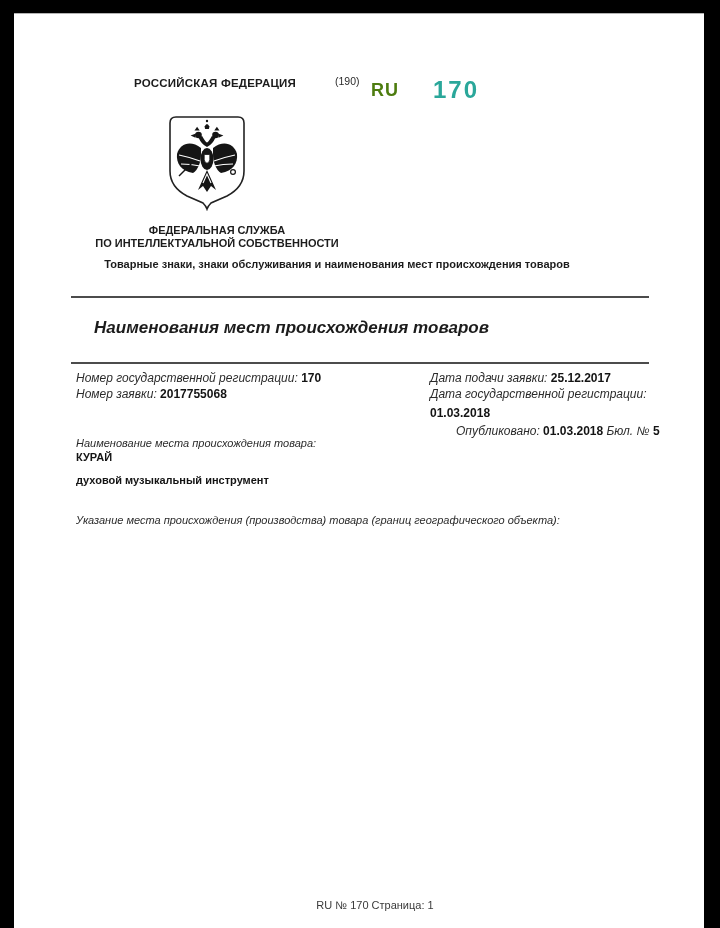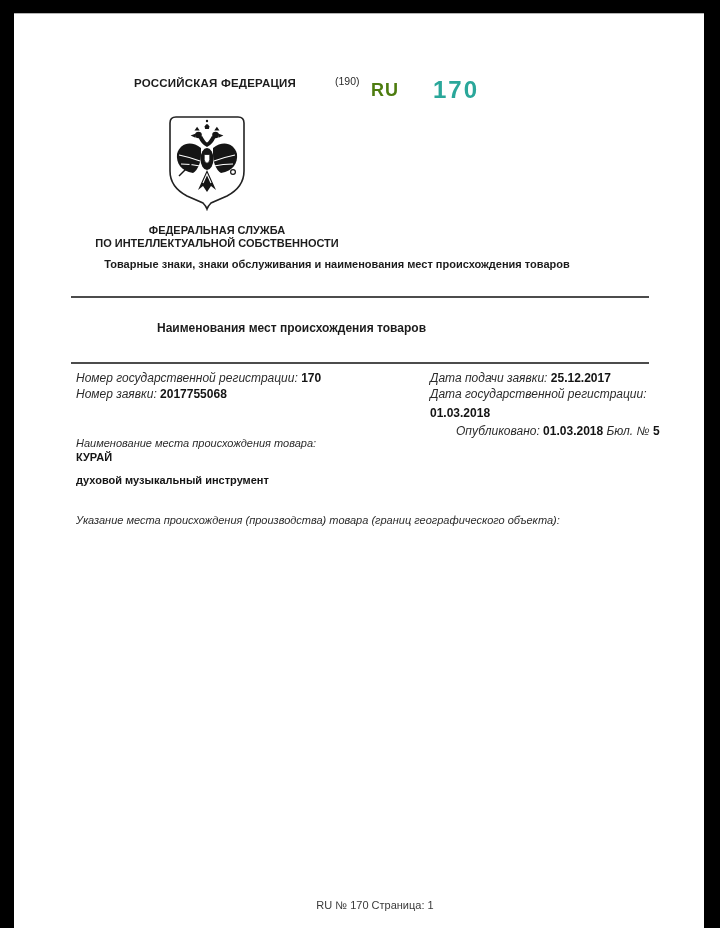--- a/index.html
+++ b/index.html
@@ -11,21 +11,21 @@
   .country{left:120px;top:62px;font-size:11.5px;font-weight:bold;color:#1c1c1c;letter-spacing:.2px;line-height:14px;}
   .inid{left:321px;top:60px;font-size:10.5px;color:#2b2b2b;line-height:14px;}
   .cc{left:357px;top:62px;font-size:18px;font-weight:bold;color:#4d7c0f;line-height:28px;letter-spacing:1px;}
   .regnum-big{left:419px;top:62px;font-size:24px;font-weight:bold;line-height:28px;letter-spacing:2px;}
   .emblem{left:153px;top:100px;width:80px;height:97px;}
   .agency{left:40px;top:210px;width:326px;text-align:center;font-size:11px;font-weight:bold;
           color:#1c1c1c;line-height:13px;}
   .register-line{left:0;top:243px;width:578px;text-align:center;font-size:11px;font-weight:bold;color:#1c1c1c;line-height:14px;margin-left:34px;}
   .hline{left:57px;width:578px;height:2px;background:#4c4c4c;}
   .hline1{top:282px;} .hline2{top:348px;}
-  .section-title{left:0;top:307px;width:555px;text-align:center;font-size:12px;font-weight:bold;color:#1c1c1c;line-height:14px;}
+  .section-title{left:0;top:307px;width:555px;text-align:center;font-size:17px;font-weight:bold;color:#1c1c1c;line-height:14px;font-style:italic;}
   .fieldrow{font-size:12px;line-height:14px;color:#1c1c1c;white-space:nowrap;}
   .lcol{left:62px;} .rcol{left:416px;}
   .r1{top:357px;} .r2{top:373px;} .r3{top:392px;} .r4{top:410px;margin-left:26px;}
   .lbl{font-style:italic;color:#2b2b2b;}
   .val{font-weight:bold;color:#141414;}
   .para{left:62px;width:580px;font-size:11px;line-height:13.5px;}
   .p1{top:423px;} .p2{top:460px;} .p3{top:500px;}
   .para .lbl{display:block;}
   .para .val{display:block;}
   .footer{left:0;top:884px;width:690px;text-align:center;font-size:11px;color:#3a3a3a;line-height:14px;padding-left:16px;}

